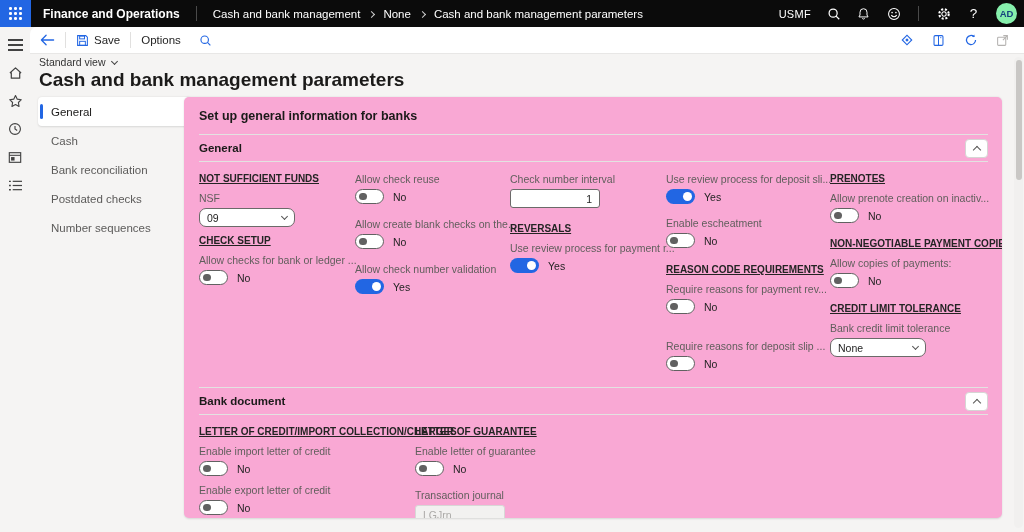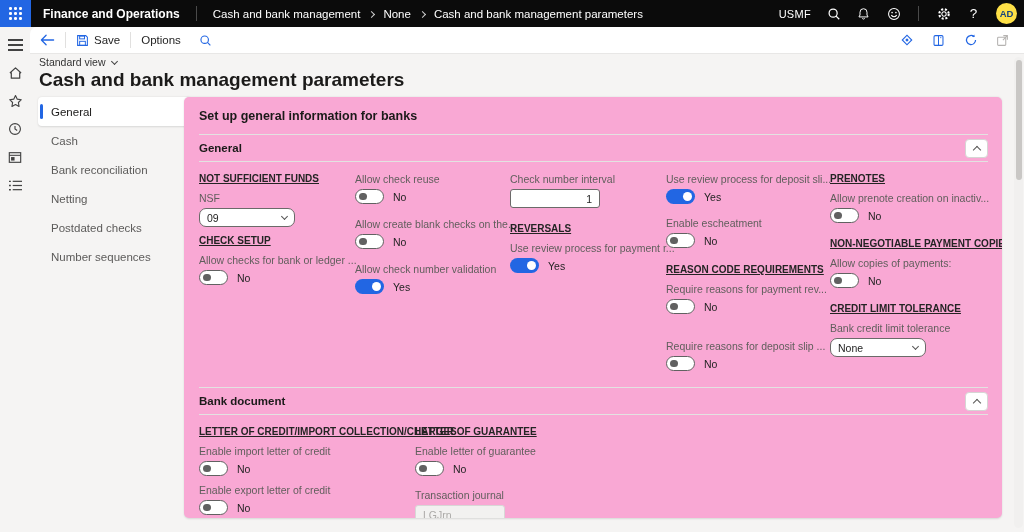--- a/index.html
+++ b/index.html
@@ -19,21 +19,21 @@
   .app-name { font-size:12px; font-weight:bold; margin-left:12px; white-space:nowrap; }
   .tb-divider { width:1px; height:15px; background:#4a4a4a; margin:0 16px; flex:none; }
   .breadcrumb { display:flex; align-items:center; gap:9px; font-size:11.5px; }
   .crumb { white-space:nowrap; cursor:pointer; }
   .crumb-sep { width:5px; height:5px; border-right:1.4px solid #cfcfcf; border-bottom:1.4px solid #cfcfcf; transform:rotate(-45deg); margin-top:1px; }
   .topbar-right { margin-left:auto; display:flex; align-items:center; gap:15px; padding-right:7px; }
   .company { font-size:11px; letter-spacing:.3px; cursor:pointer; }
   .tb-icon { width:15px; height:15px; display:grid; place-items:center; color:#fff; cursor:pointer; }
   .tb-icon svg { display:block; }
   .help-q { font-size:13.5px; cursor:pointer; }
-  .avatar { width:21px; height:21px; border-radius:50%; background:#fde047; color:#16437e; font-size:9.5px; font-weight:bold; display:grid; place-items:center; cursor:pointer; }
+  .avatar { width:21px; height:21px; border-radius:50%; background:#86efac; color:#16437e; font-size:9.5px; font-weight:bold; display:grid; place-items:center; cursor:pointer; }
 
   
   .actionbar { position:absolute; top:27px; left:30px; width:994px; height:27px; background:#fff; border-top-left-radius:7px; border-bottom:1px solid #e8e7e6; display:flex; align-items:center; font-size:11.5px; z-index:20; padding-left:10px; }
   .ab-item { display:flex; align-items:center; gap:5px; cursor:pointer; color:#242424; }
   .ab-sep { width:1px; height:16px; background:#e1e0df; margin:0 10px; }
   .blue { color:#2266e3; }
   .ab-right { margin-left:auto; display:flex; align-items:center; gap:17px; padding-right:14px; }
   .ab-right .tb-icon { color:#2266e3; }
   .ab-right .tb-icon.dim { color:#b5b3b1; }
 
@@ -254,23 +254,20 @@
   <div class="nav-item selected">
       <span>General</span>
     </div>
   <div class="nav-item">
       <span>Cash</span>
     </div>
   <div class="nav-item">
       <span>Bank reconciliation</span>
     </div>
   <div class="nav-item">
-      <span>Netting</span>
-    </div>
-  <div class="nav-item">
       <span>Postdated checks</span>
     </div>
   <div class="nav-item">
       <span>Number sequences</span>
     </div>
 </div>
 
 <div class="main-panel">
   <div class="panel-header">Set up general information for banks</div>
 

